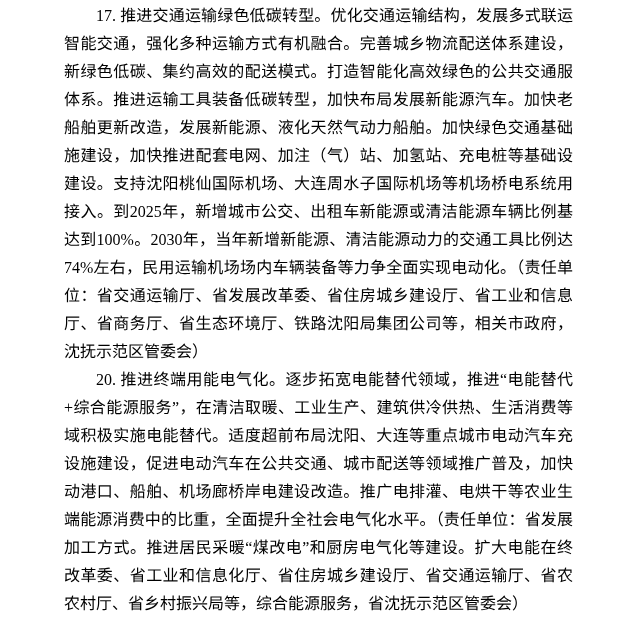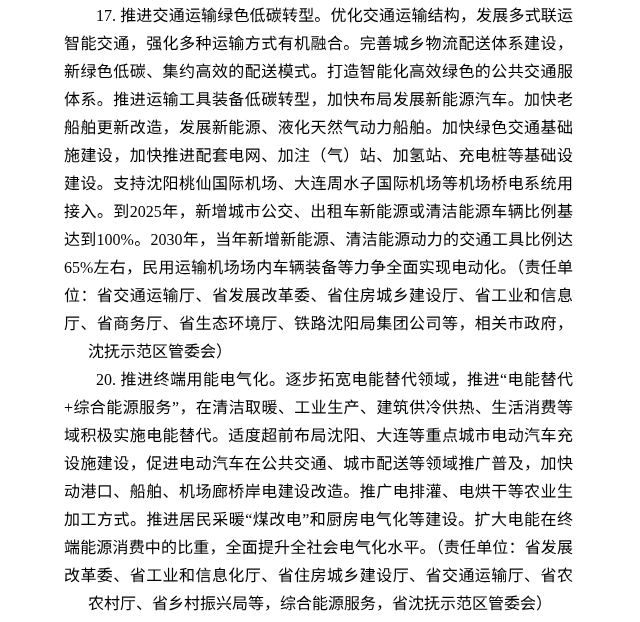--- a/index.html
+++ b/index.html
@@ -38,48 +38,47 @@
     text-align-last: justify;
     text-justify: inter-character;
     height: 28px;
     overflow: hidden;
   }
   .line.indent {
     text-indent: 32px;
   }
   .line.last {
     text-align-last: left;
-    margin-left: 24px;
   }
 </style>
 </head>
 <body>
 
 <div class="page" style="background: rgb(255, 255, 255);">
   <div class="doc" style="color: rgb(0, 0, 0);">
       <div class="paragraph">
         <div class="line indent">17. 推进交通运输绿色低碳转型。优化交通运输结构，发展多式联运和</div>
         <div class="line">智能交通，强化多种运输方式有机融合。完善城乡物流配送体系建设，创</div>
         <div class="line">新绿色低碳、集约高效的配送模式。打造智能化高效绿色的公共交通服务</div>
         <div class="line">体系。推进运输工具装备低碳转型，加快布局发展新能源汽车。加快老旧</div>
         <div class="line">船舶更新改造，发展新能源、液化天然气动力船舶。加快绿色交通基础设</div>
         <div class="line">施建设，加快推进配套电网、加注（气）站、加氢站、充电桩等基础设施</div>
         <div class="line">建设。支持沈阳桃仙国际机场、大连周水子国际机场等机场桥电系统用电</div>
         <div class="line">接入。到2025年，新增城市公交、出租车新能源或清洁能源车辆比例基本</div>
         <div class="line">达到100%。2030年，当年新增新能源、清洁能源动力的交通工具比例达到</div>
-        <div class="line">65%左右，民用运输机场场内车辆装备等力争全面实现电动化。（责任单</div>
+        <div class="line">74%左右，民用运输机场场内车辆装备等力争全面实现电动化。（责任单</div>
         <div class="line">位：省交通运输厅、省发展改革委、省住房城乡建设厅、省工业和信息化</div>
         <div class="line">厅、省商务厅、省生态环境厅、铁路沈阳局集团公司等，相关市政府，省</div>
         <div class="line last">沈抚示范区管委会）</div>
       </div>
       <div class="paragraph">
         <div class="line indent">20. 推进终端用能电气化。逐步拓宽电能替代领域，推进“电能替代</div>
         <div class="line">+综合能源服务”，在清洁取暖、工业生产、建筑供冷供热、生活消费等领</div>
         <div class="line">域积极实施电能替代。适度超前布局沈阳、大连等重点城市电动汽车充电</div>
         <div class="line">设施建设，促进电动汽车在公共交通、城市配送等领域推广普及，加快推</div>
         <div class="line">动港口、船舶、机场廊桥岸电建设改造。推广电排灌、电烘干等农业生产</div>
+        <div class="line">端能源消费中的比重，全面提升全社会电气化水平。（责任单位：省发展</div>
         <div class="line">加工方式。推进居民采暖“煤改电”和厨房电气化等建设。扩大电能在终</div>
-        <div class="line">端能源消费中的比重，全面提升全社会电气化水平。（责任单位：省发展</div>
         <div class="line">改革委、省工业和信息化厅、省住房城乡建设厅、省交通运输厅、省农业</div>
         <div class="line last">农村厅、省乡村振兴局等，综合能源服务，省沈抚示范区管委会）</div>
       </div>
     </div>
 </div>
 
 </body></html>

